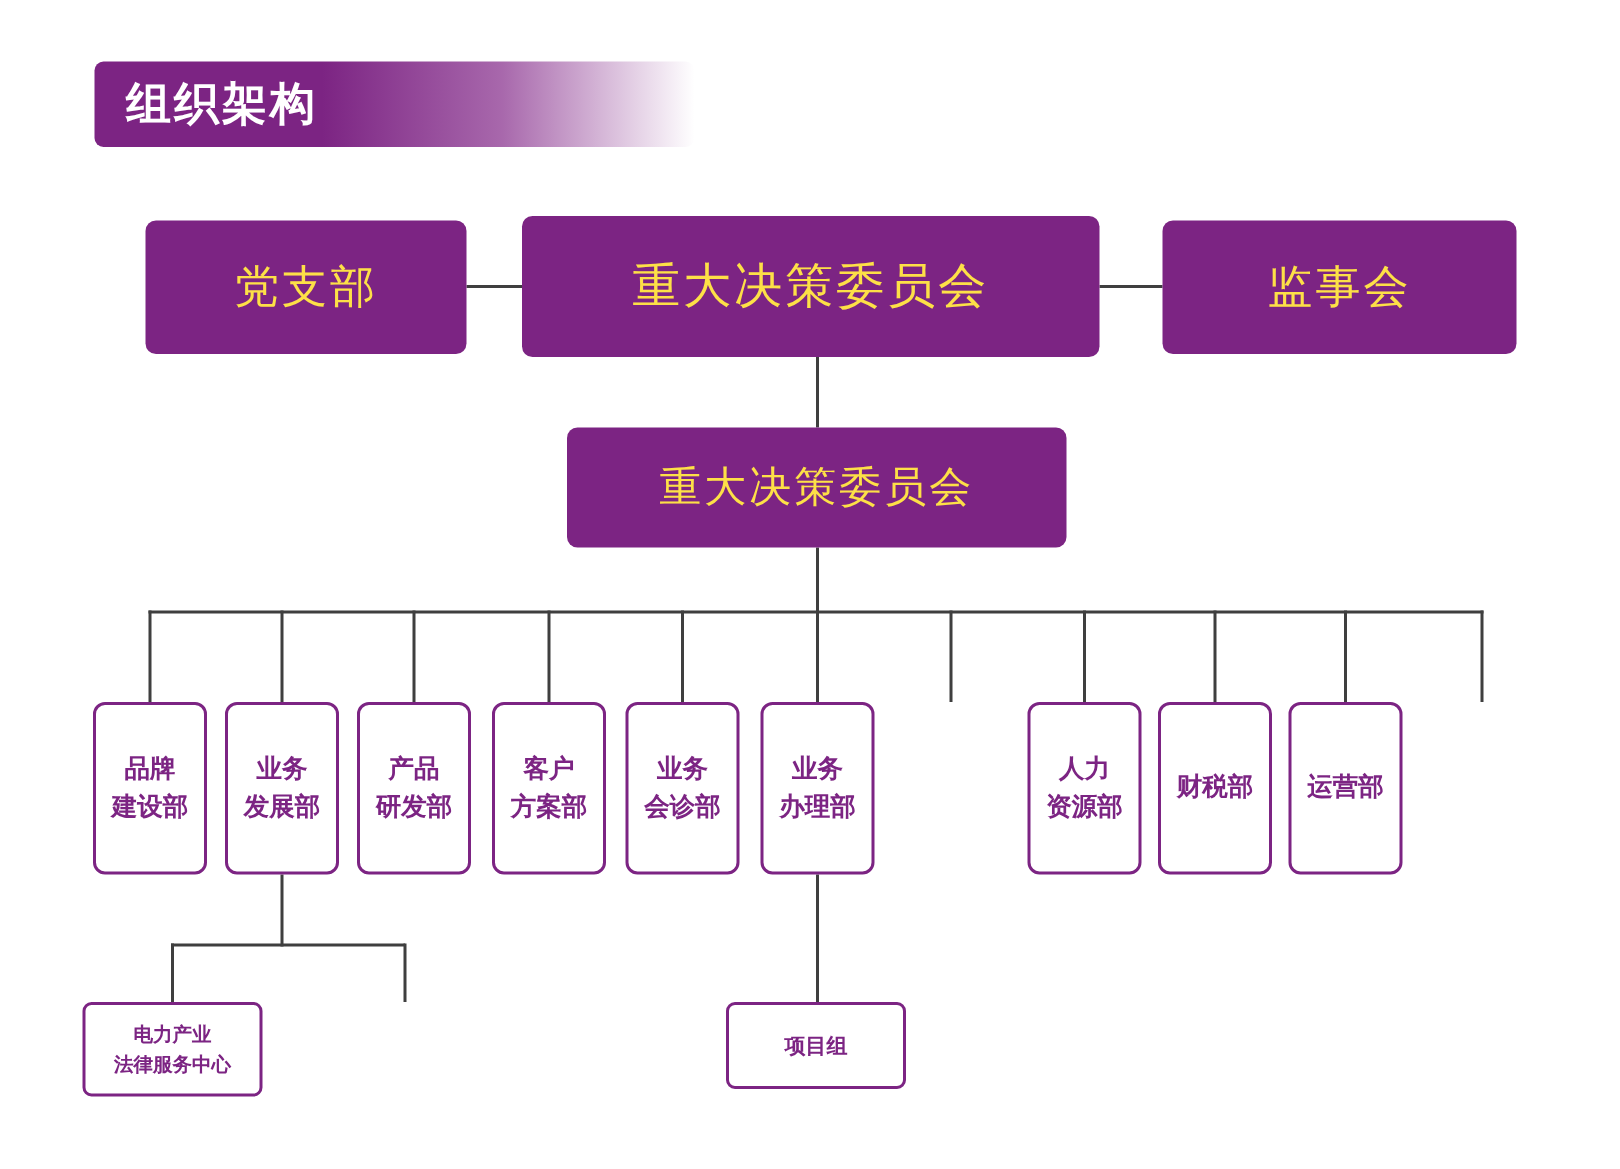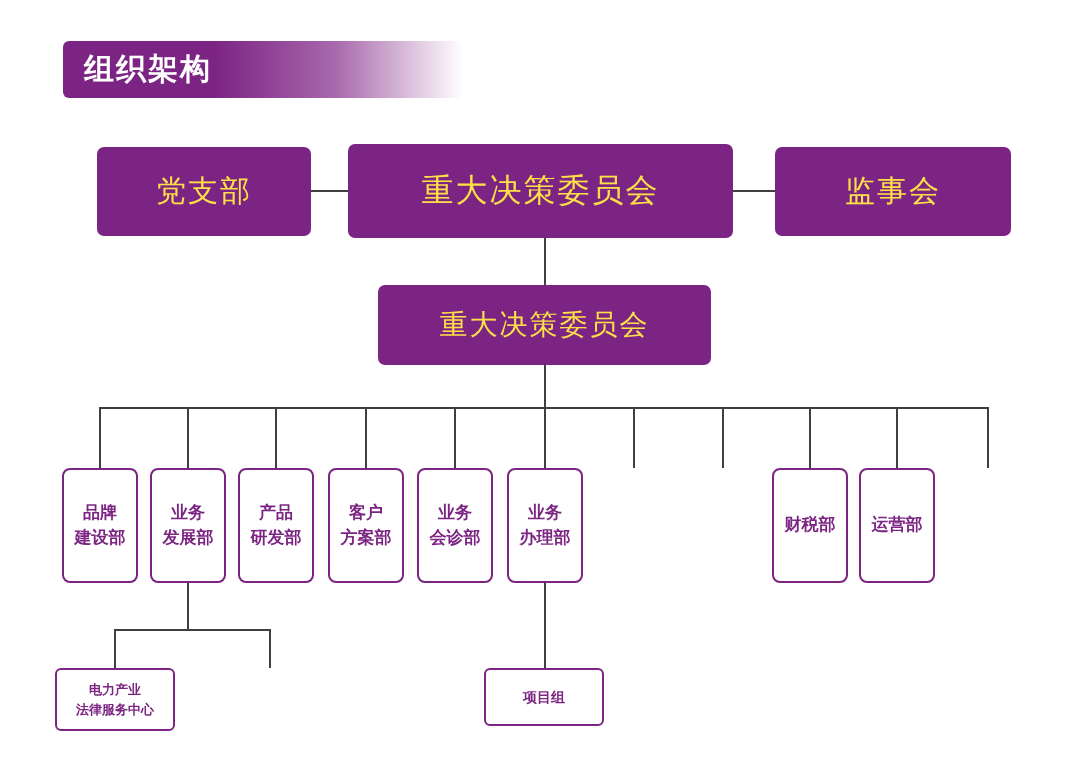--- a/index.html
+++ b/index.html
@@ -101,20 +101,24 @@
 方案部</span>
   </div>
   <div class="obox dept" style="left:417px">
     <span class="lbl">业务
 会诊部</span>
   </div>
   <div class="obox dept" style="left:507px">
     <span class="lbl">业务
 办理部</span>
   </div>
+  <div class="obox dept" style="left:685px">
+    <span class="lbl">人力
+资源部</span>
+  </div>
   <div class="obox dept" style="left:772px">
     <span class="lbl">财税部</span>
   </div>
   <div class="obox dept" style="left:859px">
     <span class="lbl">运营部</span>
   </div>
 
   <div class="obox sub" style="left:55px;width:120px">
     <span class="lbl">电力产业
 法律服务中心</span>

